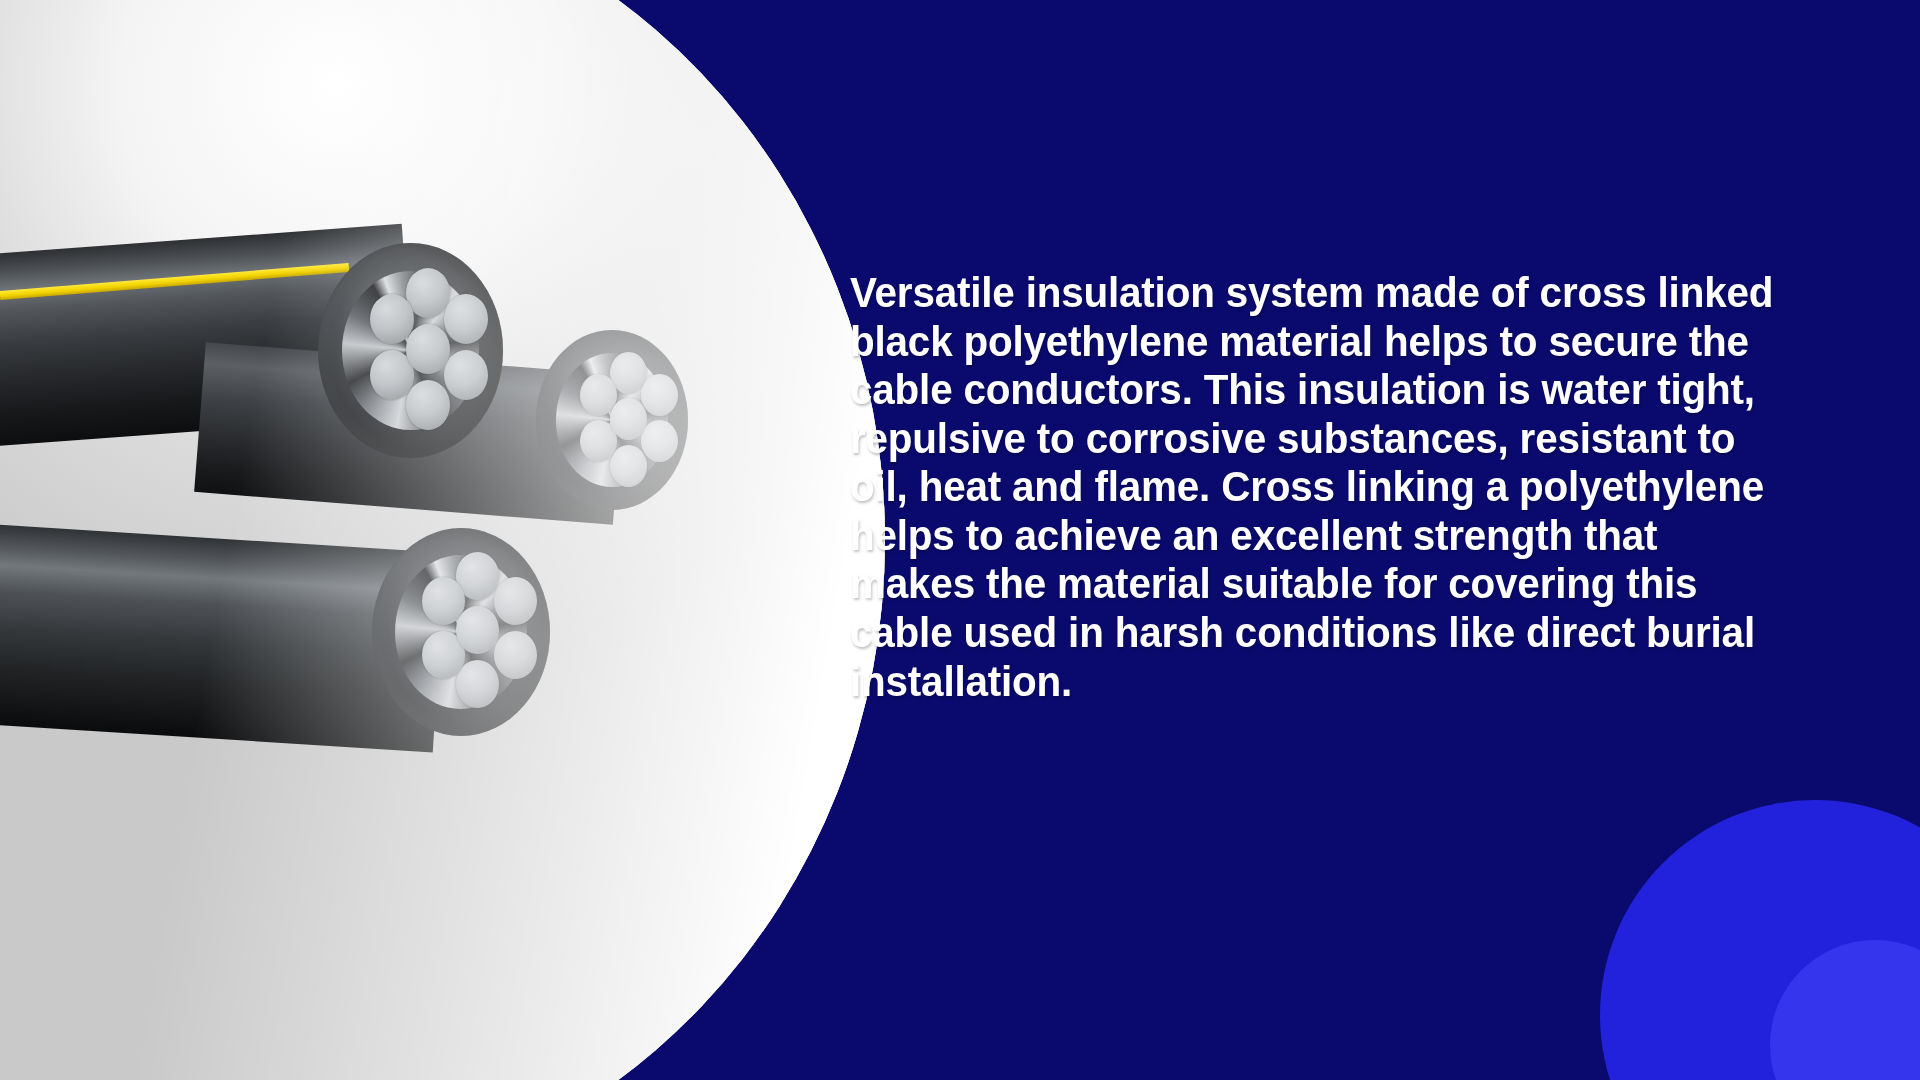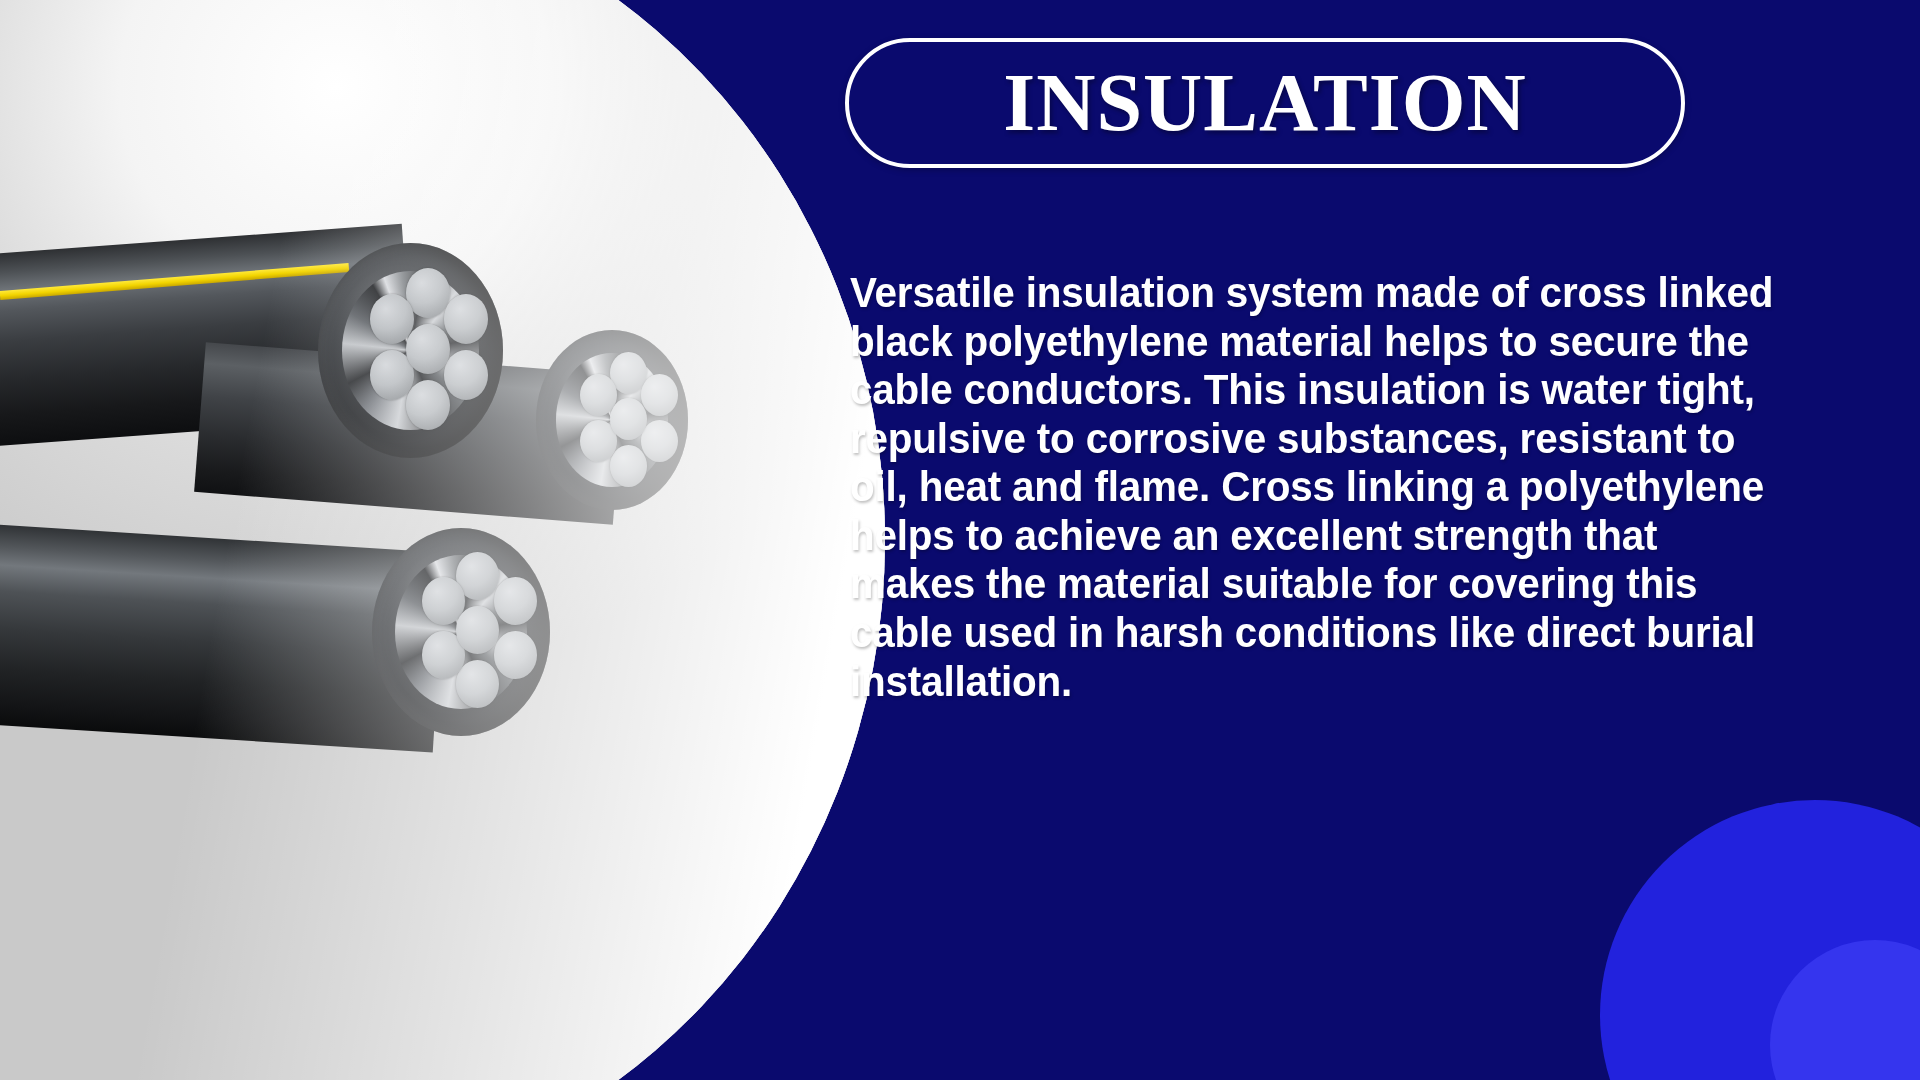--- a/index.html
+++ b/index.html
@@ -234,20 +234,17 @@
         <div class="strand" style="left:2px;  top:25px;  width:43px; height:48px;"></div>
         <div class="strand" style="left:36px; top:54px;  width:43px; height:48px;"></div>
       </div>
 
       <div id="photo-fade"></div>
     </div>
   </div>
 
   <div id="right-panel">
 
-    <div id="title-badge">
-      <span id="title-text">INSULATION</span>
-    </div>
 
     <p id="body-copy">Versatile insulation system made of cross linked black polyethylene material helps to secure the cable conductors. This insulation is water tight, repulsive to corrosive substances, resistant to oil, heat and flame. Cross linking a polyethylene helps to achieve an excellent strength that makes the material suitable for covering this cable used in harsh conditions like direct burial installation.</p>
 
   </div>
 </div>
 
 </body></html>

